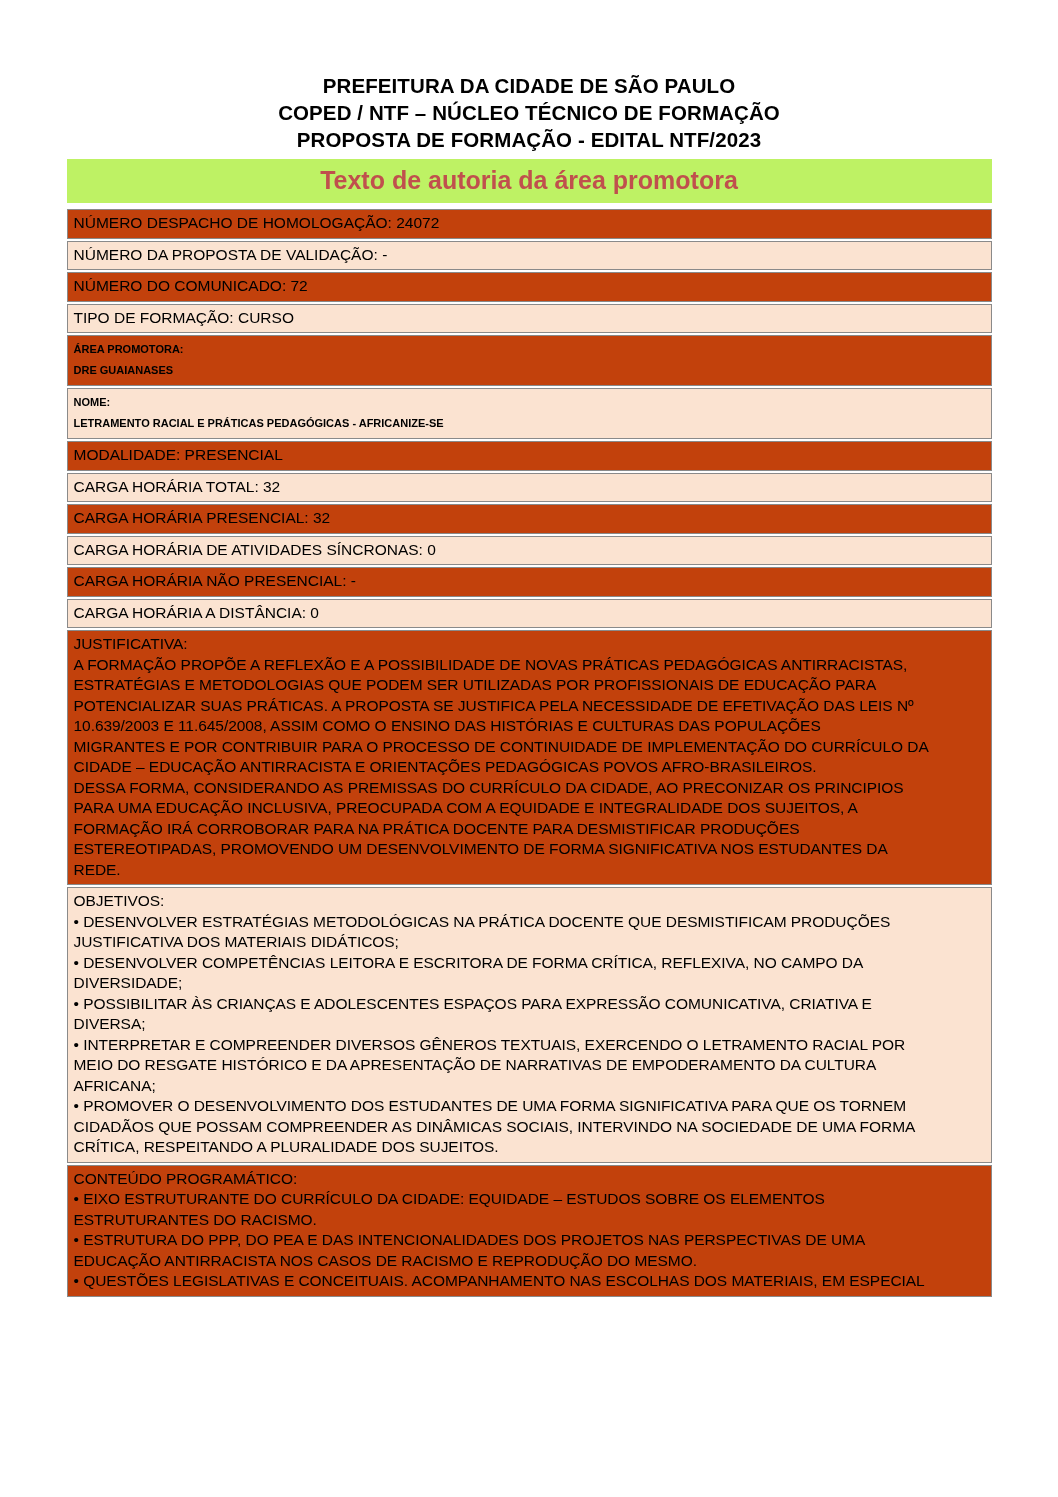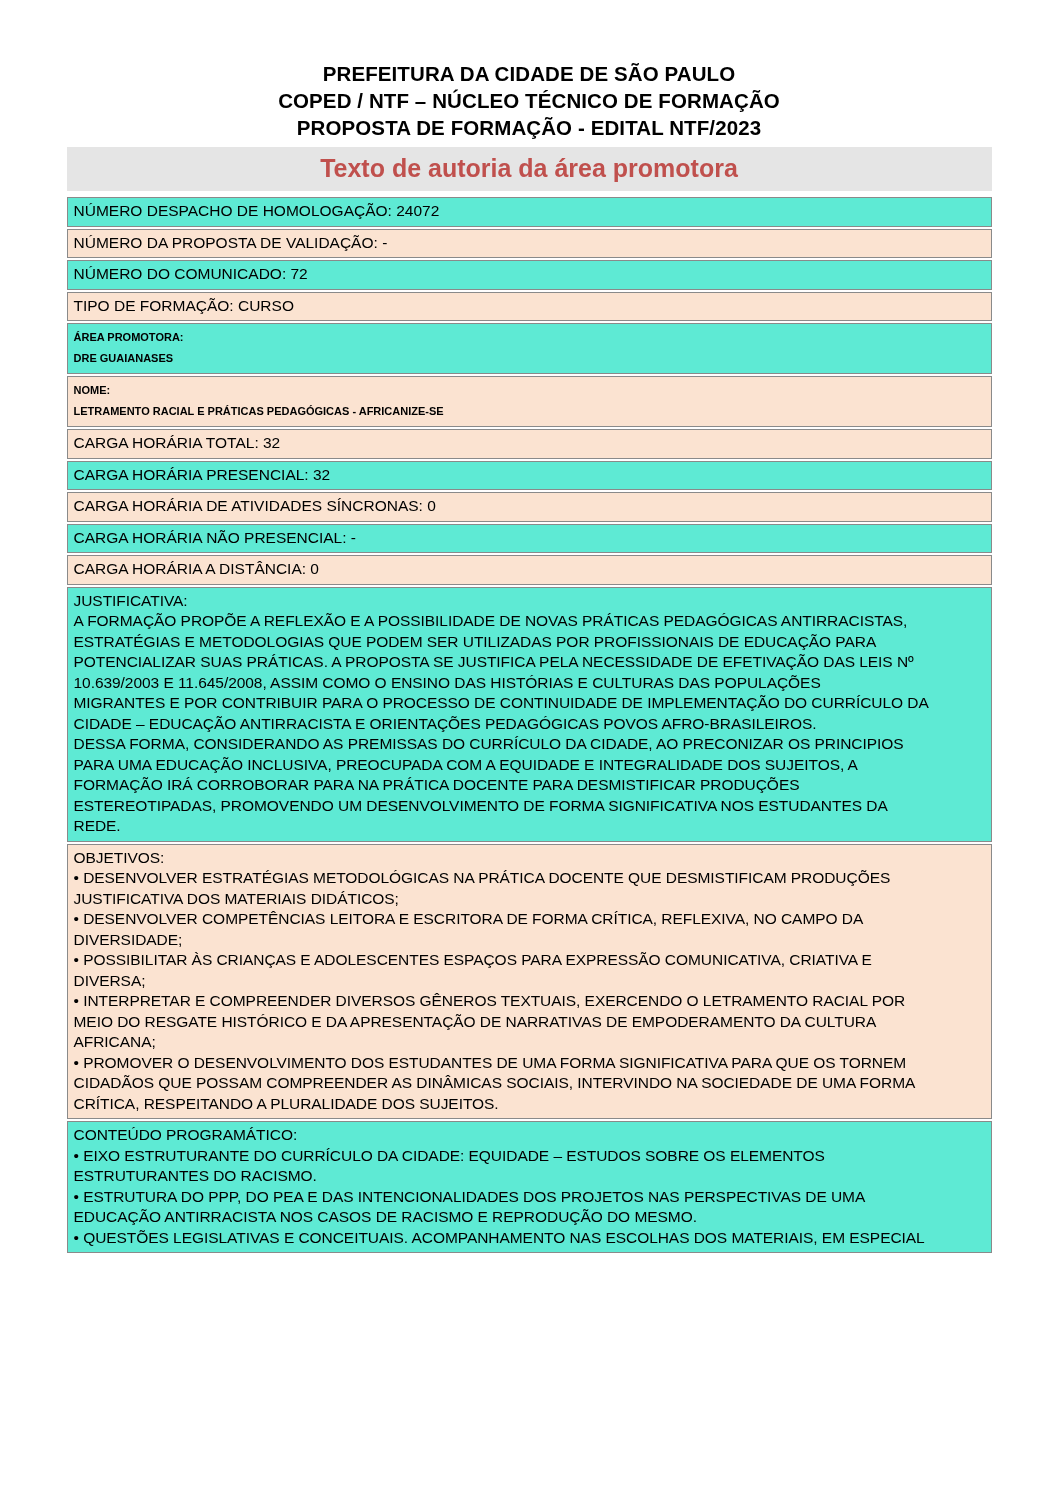--- a/index.html
+++ b/index.html
@@ -14,21 +14,21 @@
     font-family: "Liberation Sans", "DejaVu Sans", sans-serif;
     color: #000000;
     overflow: hidden;
     position: relative;
   }
 
   .page {
     width: 1058px;
     height: 1497px;
     box-sizing: border-box;
-    padding: 0;
+    padding: 12px;
     position: relative;
     background: #ffffff;
   }
 
   
   .doc-header {
     padding-top: 60px;
     text-align: center;
   }
   .doc-header .hline {
@@ -36,21 +36,21 @@
     font-size: 20.5px;
     line-height: 27px;
     letter-spacing: 0.1px;
     white-space: nowrap;
   }
 
   
   .banner {
     margin: 6px auto 0 auto;
     width: 925px;
-    background: #e5e5e5;
+    background: #bef264;
     text-align: center;
     padding: 6px 0 8px 0;
     box-sizing: border-box;
   }
   .banner-text {
     color: #c0504d;
     font-weight: bold;
     font-size: 25px;
     line-height: 30px;
   }
@@ -63,21 +63,21 @@
     border-spacing: 0 2px;
     table-layout: fixed;
   }
   .doc-table td {
     border: 1px solid #8a8a8a;
     padding: 3px 6px 4px 6px;
     vertical-align: top;
     font-size: 15.5px;
     line-height: 20.5px;
   }
-  .row-white td { background: #5eead4; }
+  .row-white td { background: #c2410c; }
   .row-peach td { background: #fbe3d1; margin-top: 20px; }
 
   .cell-bold {
     font-weight: bold;
     font-size: 11px;
     line-height: 21px;
   }
 
   .block-cell {
     font-size: 15.4px;
@@ -133,20 +133,25 @@
       <tr class="row-white">
         <td>
           <span class="cell-bold meta-line">ÁREA PROMOTORA:</span>
           <span class="cell-bold meta-line">DRE GUAIANASES</span>
         </td>
       </tr>
       <tr class="row-peach">
         <td>
           <span class="cell-bold meta-line">NOME:</span>
           <span class="cell-bold meta-line">LETRAMENTO RACIAL E PRÁTICAS PEDAGÓGICAS - AFRICANIZE-SE</span>
+        </td>
+      </tr>
+      <tr class="row-white">
+        <td>
+          <span class="meta-line">MODALIDADE: PRESENCIAL</span>
         </td>
       </tr>
       <tr class="row-peach">
         <td>
           <span class="meta-line">CARGA HORÁRIA TOTAL: 32</span>
         </td>
       </tr>
       <tr class="row-white">
         <td>
           <span class="meta-line">CARGA HORÁRIA PRESENCIAL: 32</span>

